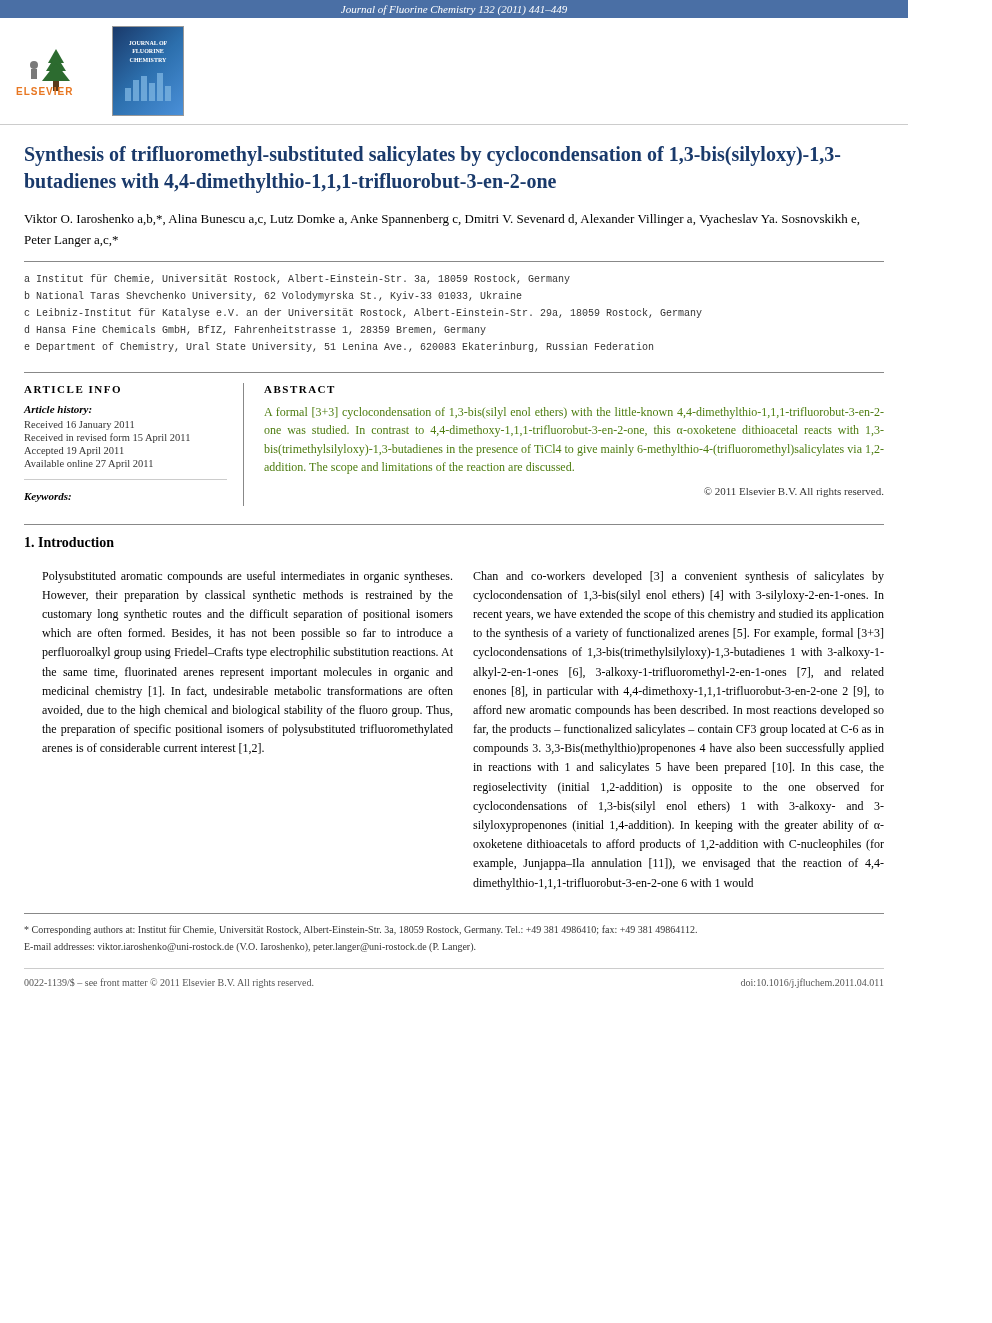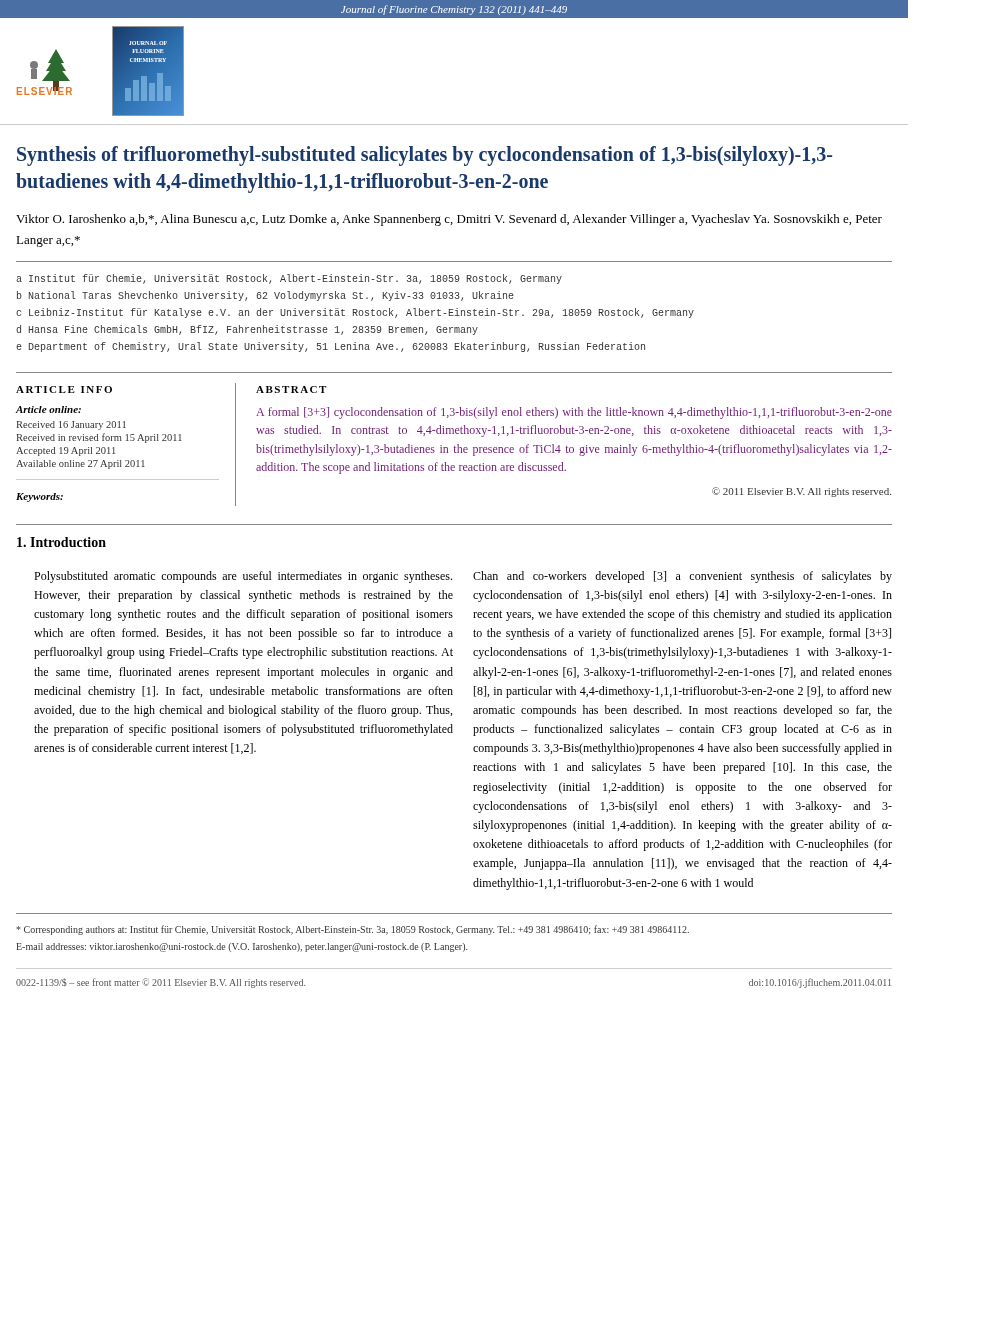--- a/index.html
+++ b/index.html
@@ -85,21 +85,21 @@
       justify-content: center;
       font-size: 7px;
       color: white;
       font-weight: bold;
       text-align: center;
       padding: 4px;
     }
 
     
     .main-content {
-      padding: 16px 16px;
+      padding: 16px 24px;
     }
 
     
     .article-title {
       font-size: 20px;
       font-weight: bold;
       color: #1a3a6b;
       line-height: 1.35;
       margin-bottom: 14px;
       font-family: "Times New Roman", Times, serif;
@@ -172,21 +172,21 @@
     }
     .keywords-list p {
       margin-bottom: 2px;
     }
 
     
     .abstract-text {
       font-size: 12px;
       line-height: 1.55;
       text-align: justify;
-      color: #701a75;
+      color: #4d7c0f;
     }
     .abstract-text p { margin-bottom: 6px; }
     .copyright {
       font-size: 11px;
       text-align: right;
       margin-top: 8px;
       color: #333;
     }
 
     
@@ -307,21 +307,21 @@
       <p>e Department of Chemistry, Ural State University, 51 Lenina Ave., 620083 Ekaterinburg, Russian Federation</p>
     </div>
 
     <hr>
 
     <div class="two-col">
 
       <div class="col-left">
         <div class="section-heading">ARTICLE INFO</div>
 
-        <div class="info-label">Article online:</div>
+        <div class="info-label">Article history:</div>
         <div class="info-item">Received 16 January 2011</div>
         <div class="info-item">Received in revised form 15 April 2011</div>
         <div class="info-item">Accepted 19 April 2011</div>
         <div class="info-item">Available online 27 April 2011</div>
 
         <hr class="thin" style="margin: 10px 0;">
 
         <div class="info-label">Keywords:</div>
       </div>
 

